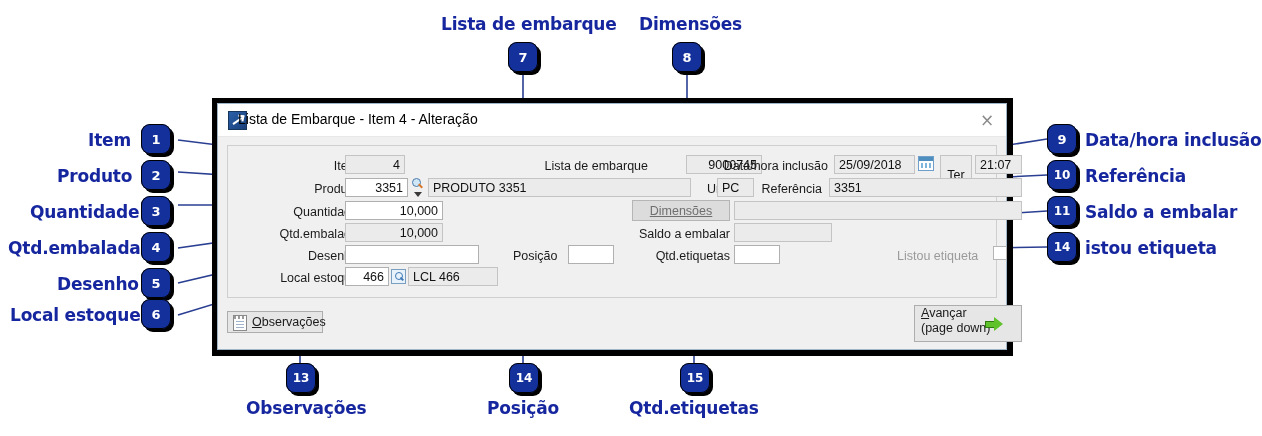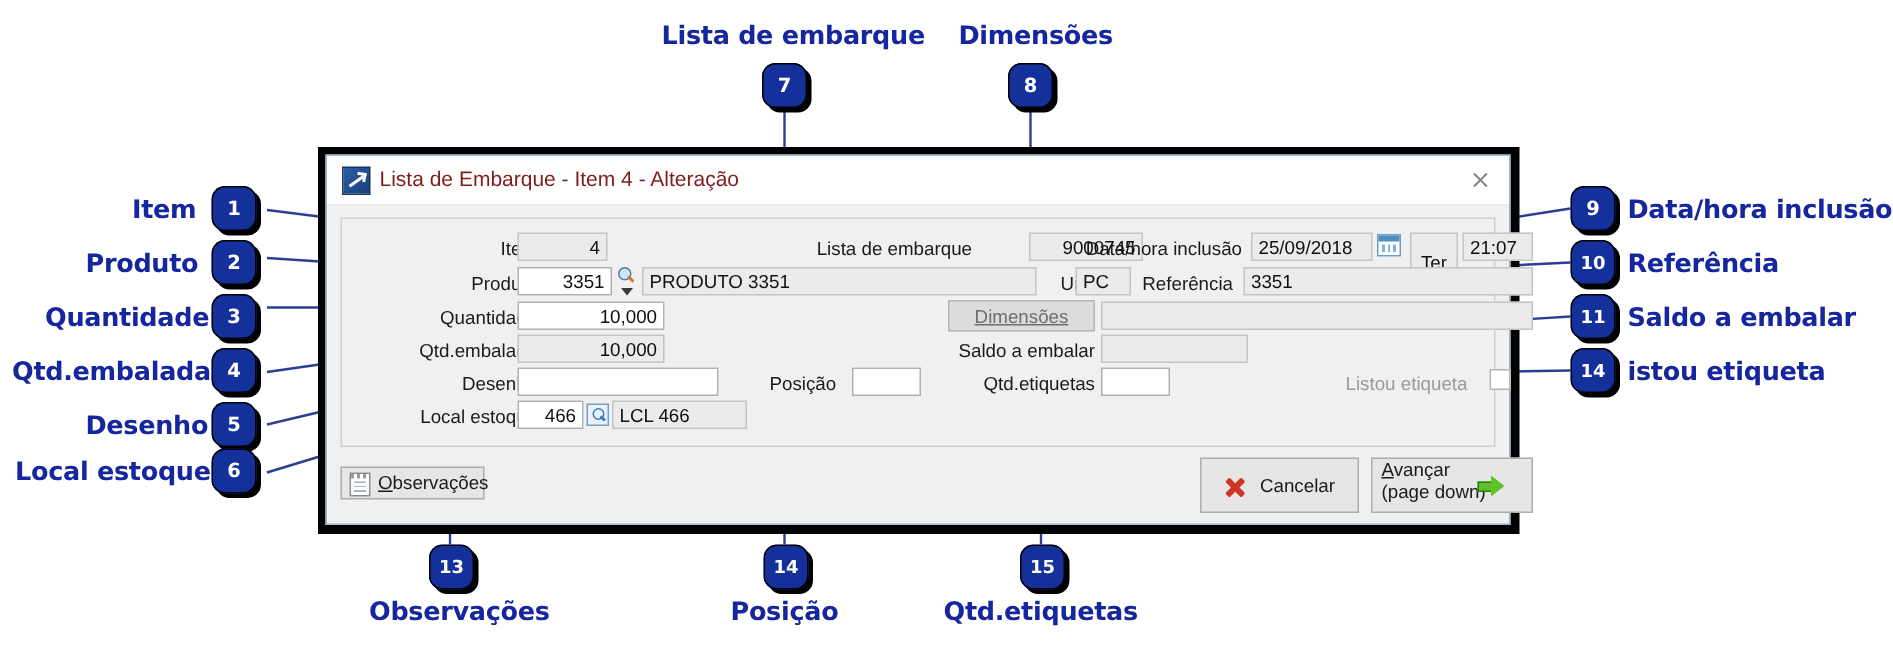--- a/index.html
+++ b/index.html
@@ -30,21 +30,21 @@
   }
   #winInner{width:100%;height:100%;background:#f0f0f0;border:1px solid #9fb6c9;
             box-sizing:border-box;position:relative;}
   #titlebar{height:32px;background:#ffffff;position:relative;border-bottom:1px solid #e8e8e8;}
   #titleIcon{position:absolute;left:10px;top:7px;width:17px;height:17px;
      background:linear-gradient(135deg,#2a5fa8,#1a3f7a);border:1px solid #16365e;}
   #titleIcon:after{content:"";position:absolute;left:3px;top:8px;width:11px;height:2px;
      background:#fff;transform:rotate(-35deg);}
   #titleIcon:before{content:"";position:absolute;left:9px;top:3px;width:4px;height:4px;
      border-top:2px solid #fff;border-right:2px solid #fff;transform:rotate(10deg);}
-  #titleText{position:absolute;left:35px;top:7px;font-size:14px;color:#7f1d1d;
+  #titleText{position:absolute;left:20px;top:7px;font-size:14px;color:#000000;
      font-family:"Liberation Sans",sans-serif;}
   #closeBtn{position:absolute;right:8px;top:6px;width:22px;height:20px;color:#8a8a8a;
      font-size:17px;line-height:20px;text-align:center;font-family:"DejaVu Sans",sans-serif;}
 
   #panel{position:absolute;left:9px;top:41px;right:9px;height:151px;
      border:1px solid #cfcfcf;background:#f0f0f0;}
   #footer{position:absolute;left:9px;top:196px;right:9px;bottom:6px;}
 
   .lbl{position:absolute;font-size:12.5px;color:#1a1a1a;white-space:nowrap;
        font-family:"Liberation Sans",sans-serif;}
@@ -232,24 +232,20 @@
   </div>
 
   <div id="footer">
     <div class="btn" style="left:0px;top:11px;width:96px;height:22px;justify-content:flex-start;padding-left:24px;">
       <span class="notepad" style="left:5px;top:3px;"></span>
       <span>
         <span class="u">O</span><span>bservações</span>
       </span>
     </div>
 
-    <div class="btn" style="left:573px;top:5px;width:106px;height:37px;">
-      <span class="xicon" style="left:14px;top:11px;"></span>
-      <span style="margin-left:24px;">Cancelar</span>
-    </div>
 
     <div class="btn" style="left:687px;top:5px;width:108px;height:37px;justify-content:flex-start;padding-left:6px;flex-direction:column;align-items:flex-start;">
       <span style="line-height:15px;">
         <span class="u">A</span><span>vançar</span>
       </span>
       <span style="line-height:15px;">(page down)</span>
       <span class="arrowicon" style="left:70px;top:11px;"></span>
     </div>
   </div>
 

